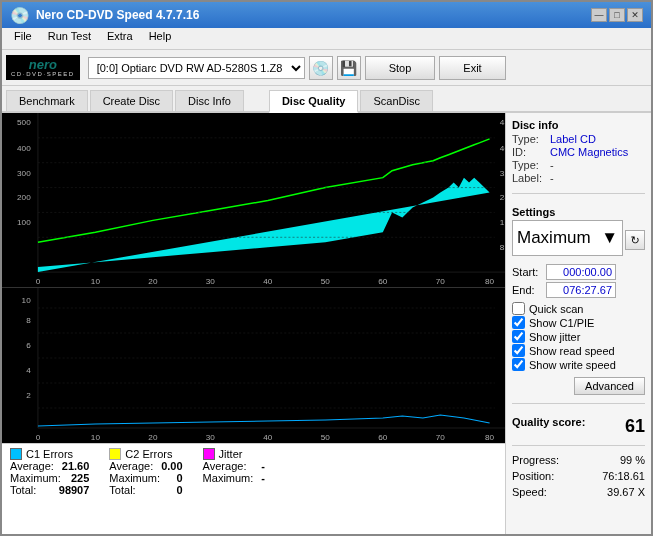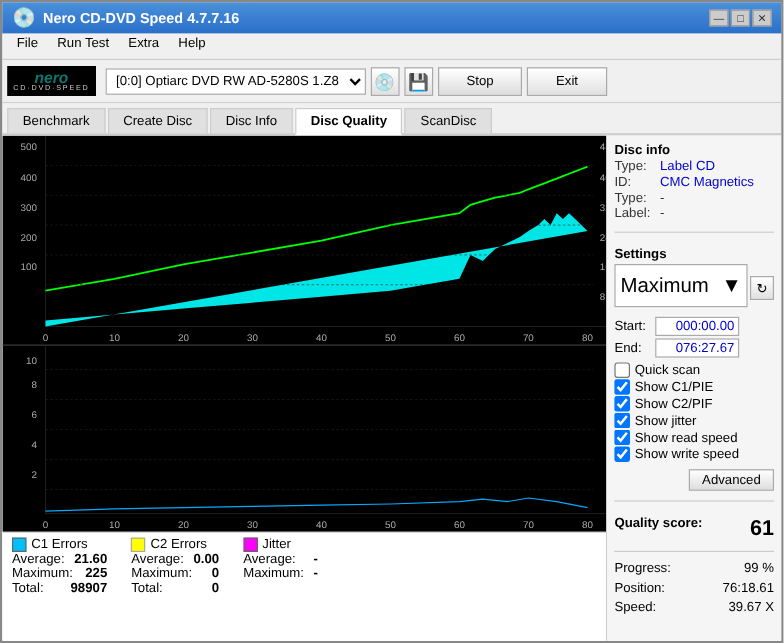--- a/index.html
+++ b/index.html
@@ -109,20 +109,21 @@
       border-bottom: none;
       background: #e0e0e0;
       cursor: pointer;
       font-size: 11px;
     }
     .tab.active {
       background: white;
       border-bottom: 2px solid white;
       margin-bottom: -2px;
       font-weight: bold;
+      margin-left: 23px;
     }
     .main-content {
       display: flex;
       flex: 1;
       background: white;
       overflow: hidden;
     }
     .chart-area {
       flex: 1;
       background: white;
@@ -500,24 +501,20 @@
           <div class="checkbox-row">
             <input type="checkbox" style="">
             <span>Quick scan</span>
           </div>
           <div class="checkbox-row">
             <input type="checkbox" checked="" style="">
             <span>Show C1/PIE</span>
           </div>
           <div class="checkbox-row">
             <input type="checkbox" checked="" style="">
-            <span>Show C2/PIF</span>
-          </div>
-          <div class="checkbox-row">
-            <input type="checkbox" checked="" style="">
             <span>Show jitter</span>
           </div>
           <div class="checkbox-row">
             <input type="checkbox" checked="" style="">
             <span>Show read speed</span>
           </div>
           <div class="checkbox-row">
             <input type="checkbox" checked="" style="">
             <span>Show write speed</span>
           </div>

